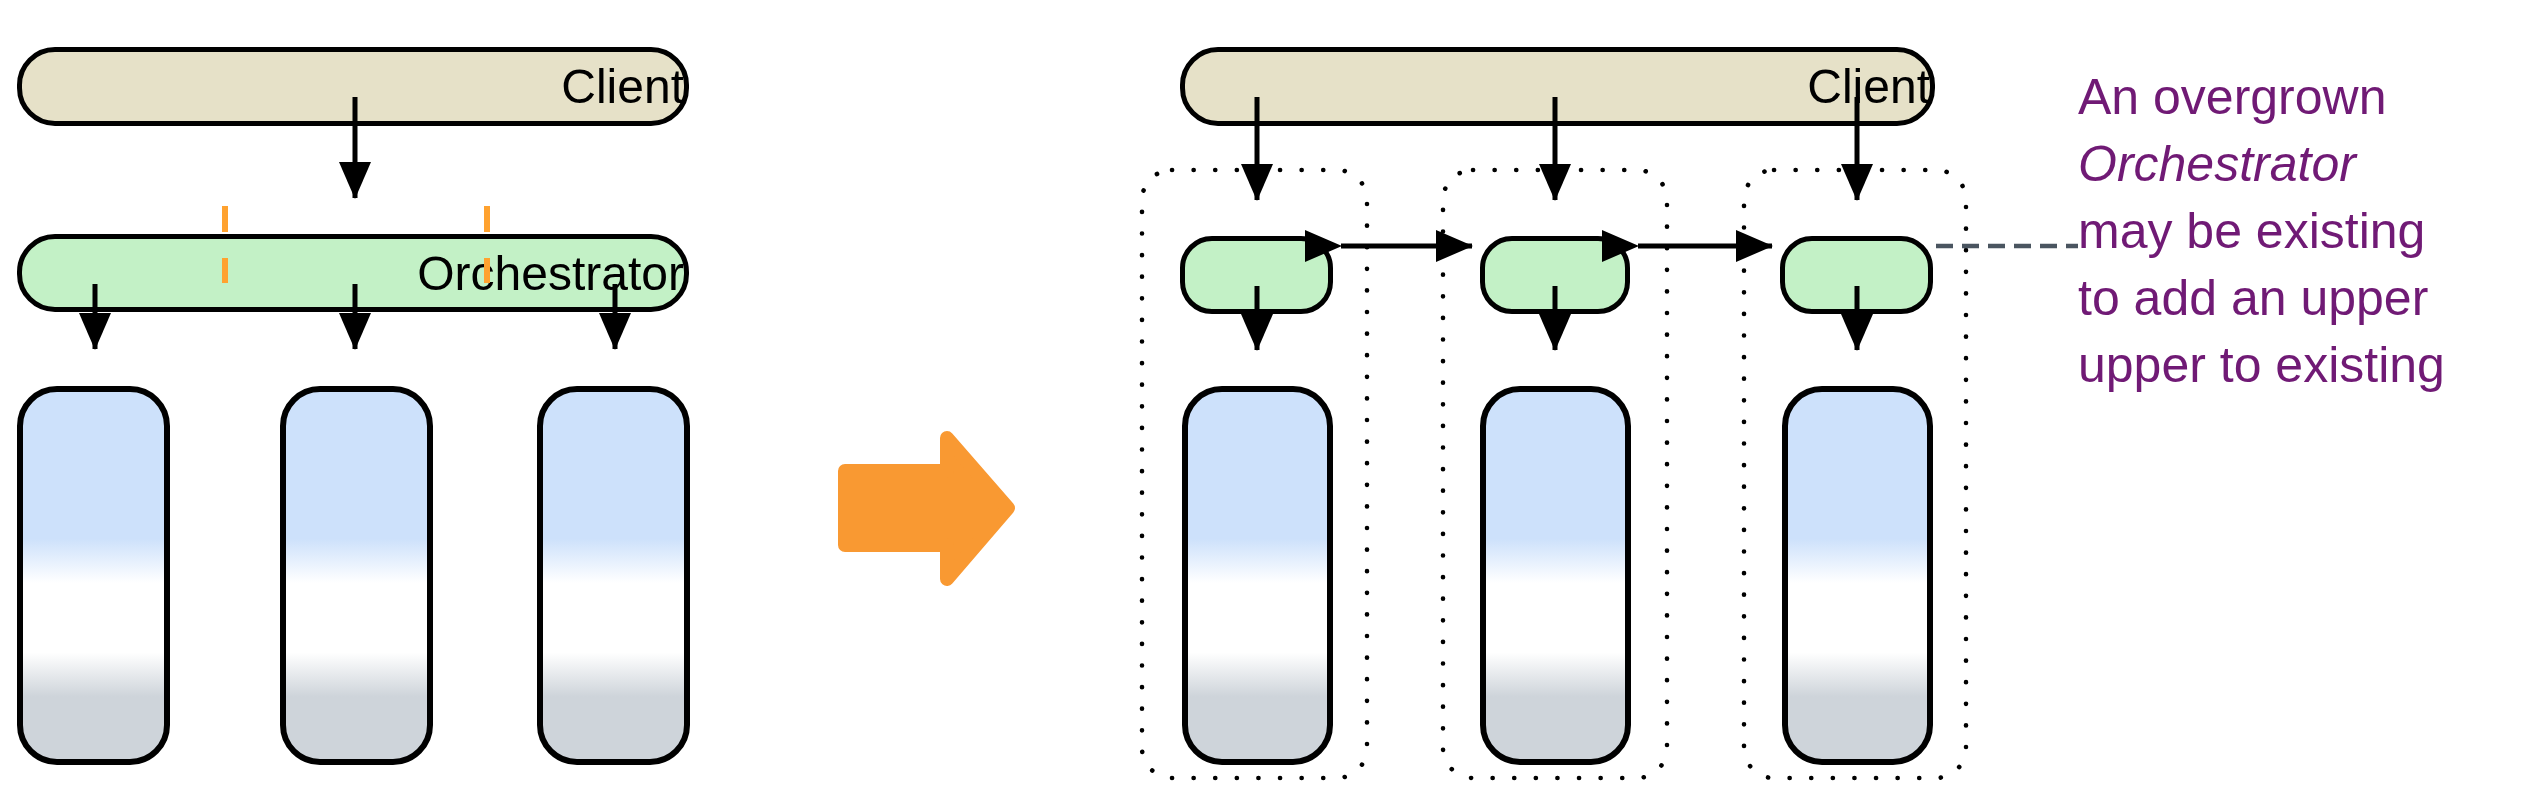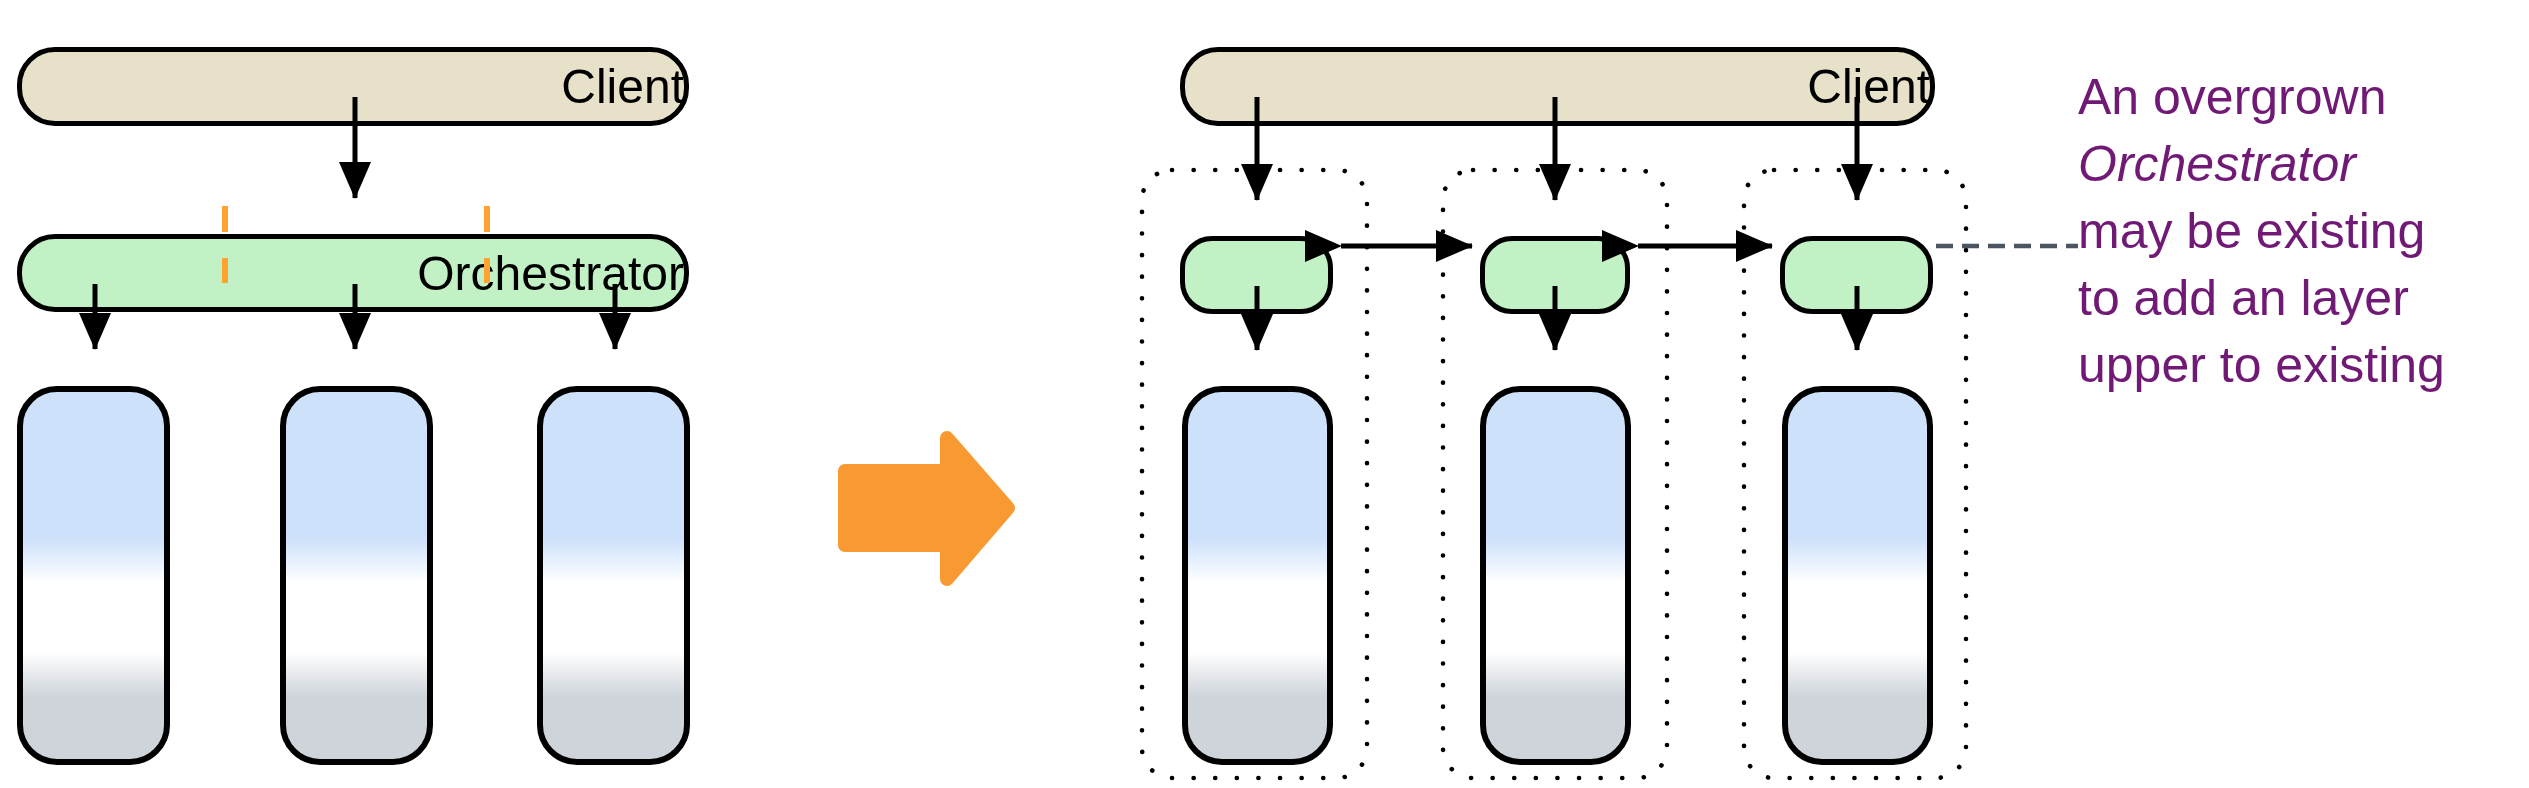--- a/index.html
+++ b/index.html
@@ -77,21 +77,21 @@
   <div class="box greenbox" style="left:1780px;top:207px;width:153px;height:78px;"></div>
 
   <div class="box service" style="left:1182px;top:357px;width:151px;height:379px;"></div>
   <div class="box service" style="left:1480px;top:357px;width:151px;height:379px;"></div>
   <div class="box service" style="left:1782px;top:357px;width:151px;height:379px;"></div>
 
   <div id="annotation">
     <span class="line">An overgrown</span>
     <span class="line italic">Orchestrator</span>
     <span class="line">may be existing</span>
-    <span class="line">to add an layer</span>
+    <span class="line">to add an upper</span>
     <span class="line">upper to existing</span>
   </div>
 
   <svg id="overlay" viewBox="0 0 2529 788">
     <defs>
       <marker id="ah" markerWidth="7.6" markerHeight="6.4" refX="7.2" refY="3.2" orient="auto">
         <path d="M0,0 L7.4,3.2 L0,6.4 Z" fill="#000000"></path>
       </marker>
     </defs>
 

